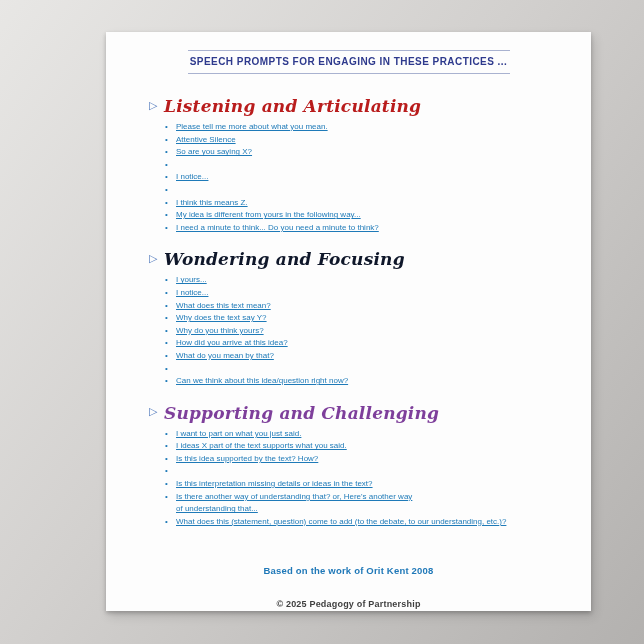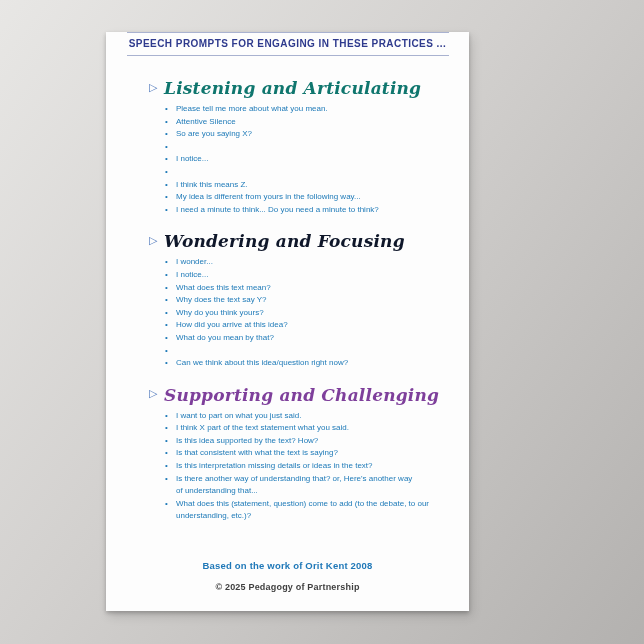--- a/index.html
+++ b/index.html
@@ -15,24 +15,24 @@
     --attr-color: #1f78b8;
     --copy-color: #3f3f3f;
   }
   html,body{margin:0;padding:0;}
   body{width:644px;height:644px;font-family:"Liberation Sans",sans-serif;}
   .scene{
     position:relative;width:644px;height:644px;overflow:hidden;
     background:linear-gradient(128deg,var(--scene-top) 0%,var(--scene-mid) 45%,var(--scene-bot) 100%);
   }
   .poster{
-    position:absolute;left:106px;top:32px;width:363px;height:579px;
+    position:absolute;left:106px;top:32px;width:485px;height:579px;
     background:var(--poster-bg);
     box-shadow:0 2px 4px rgba(0,0,0,0.22), 3px 5px 10px rgba(0,0,0,0.13);
-    padding-top:0;box-sizing:border-box;
+    padding-top:18px;box-sizing:border-box;
   }
   .rule{border:none;border-top:1px solid var(--rule-color);width:322px;margin:0 auto;}
   .header-title{
     text-align:center;color:var(--header-color);
     font:700 10px/13px "Liberation Sans",sans-serif;
     letter-spacing:0.45px;margin:4px 0 5px;
   }
   .sections{margin-top:21px;}
   .section{margin-left:43px;}
   .section + .section{margin-top:14px;}
@@ -44,50 +44,50 @@
   .script-title{
     font-family:"DejaVu Serif",serif;font-style:italic;font-weight:700;
     font-size:17px;line-height:22px;letter-spacing:0.2px;
   }
   ul.prompts{list-style:none;margin:0 0 0 16px;padding:0;}
   li.prompt{
     display:flex;color:var(--bullet-color);
     font:400 8px/12.6px "Liberation Sans",sans-serif;
   }
   li.prompt .dot{width:11px;flex:none;font-size:8px;}
-  li.prompt .txt{white-space:pre-line;max-width:354px;}
+  li.prompt .txt{white-space:pre-line;max-width:354px;text-decoration:underline;}
   .footer{margin-top:36px;text-align:center;}
   .footer-url{
     color:var(--url-color);font:700 9px/12px "Liberation Sans",sans-serif;
     letter-spacing:1.6px;
   }
   .footer-attr{
     color:var(--attr-color);font:700 9.5px/13px "Liberation Sans",sans-serif;
     letter-spacing:0.2px;
   }
   .footer-copy{
     color:var(--copy-color);font:700 9px/12px "Liberation Sans",sans-serif;
-    margin-top:9px;letter-spacing:0.2px;
+    margin-top:21px;letter-spacing:0.2px;
   }
 </style>
 </head>
 <body>
 
 <div class="scene">
   <div class="poster">
 
     <hr class="rule">
     <div class="header-title">SPEECH PROMPTS FOR ENGAGING IN THESE PRACTICES ...</div>
     <hr class="rule">
 
     <div class="sections">
         <section class="section">
           <div class="section-heading">
             <span class="triangle">▷</span>
-            <span class="script-title" style="color: #0f766e;">Listening and Articulating</span>
+            <span class="script-title" style="color: #b91c1c;">Listening and Articulating</span>
           </div>
           <ul class="prompts">
             <li class="prompt">
               <span class="dot">•</span>
               <span class="txt">Please tell me more about what you mean.</span>
             </li>
             <li class="prompt">
               <span class="dot">•</span>
               <span class="txt">Attentive Silence</span>
             </li>
@@ -120,21 +120,21 @@
           </ul>
         </section>
         <section class="section">
           <div class="section-heading">
             <span class="triangle">▷</span>
             <span class="script-title" style="color: #0f172a;">Wondering and Focusing</span>
           </div>
           <ul class="prompts">
             <li class="prompt">
               <span class="dot">•</span>
-              <span class="txt">I wonder...</span>
+              <span class="txt">I yours...</span>
             </li>
             <li class="prompt">
               <span class="dot">•</span>
               <span class="txt">I notice...</span>
             </li>
             <li class="prompt">
               <span class="dot">•</span>
               <span class="txt">What does this text mean?</span>
             </li>
             <li class="prompt">
@@ -167,29 +167,28 @@
             <span class="triangle">▷</span>
             <span class="script-title" style="color: rgb(126, 63, 155); font-style: italic;">Supporting and Challenging</span>
           </div>
           <ul class="prompts">
             <li class="prompt">
               <span class="dot">•</span>
               <span class="txt">I want to part on what you just said.</span>
             </li>
             <li class="prompt">
               <span class="dot">•</span>
-              <span class="txt">I think X part of the text statement what you said.</span>
+              <span class="txt">I ideas X part of the text supports what you said.</span>
             </li>
             <li class="prompt">
               <span class="dot">•</span>
               <span class="txt">Is this idea supported by the text? How?</span>
             </li>
             <li class="prompt">
               <span class="dot">•</span>
-              <span class="txt">Is that consistent with what the text is saying?</span>
             </li>
             <li class="prompt">
               <span class="dot">•</span>
               <span class="txt">Is this interpretation missing details or ideas in the text?</span>
             </li>
             <li class="prompt">
               <span class="dot">•</span>
               <span class="txt">Is there another way of understanding that? or, Here's another way
 of understanding that...</span>
             </li>

